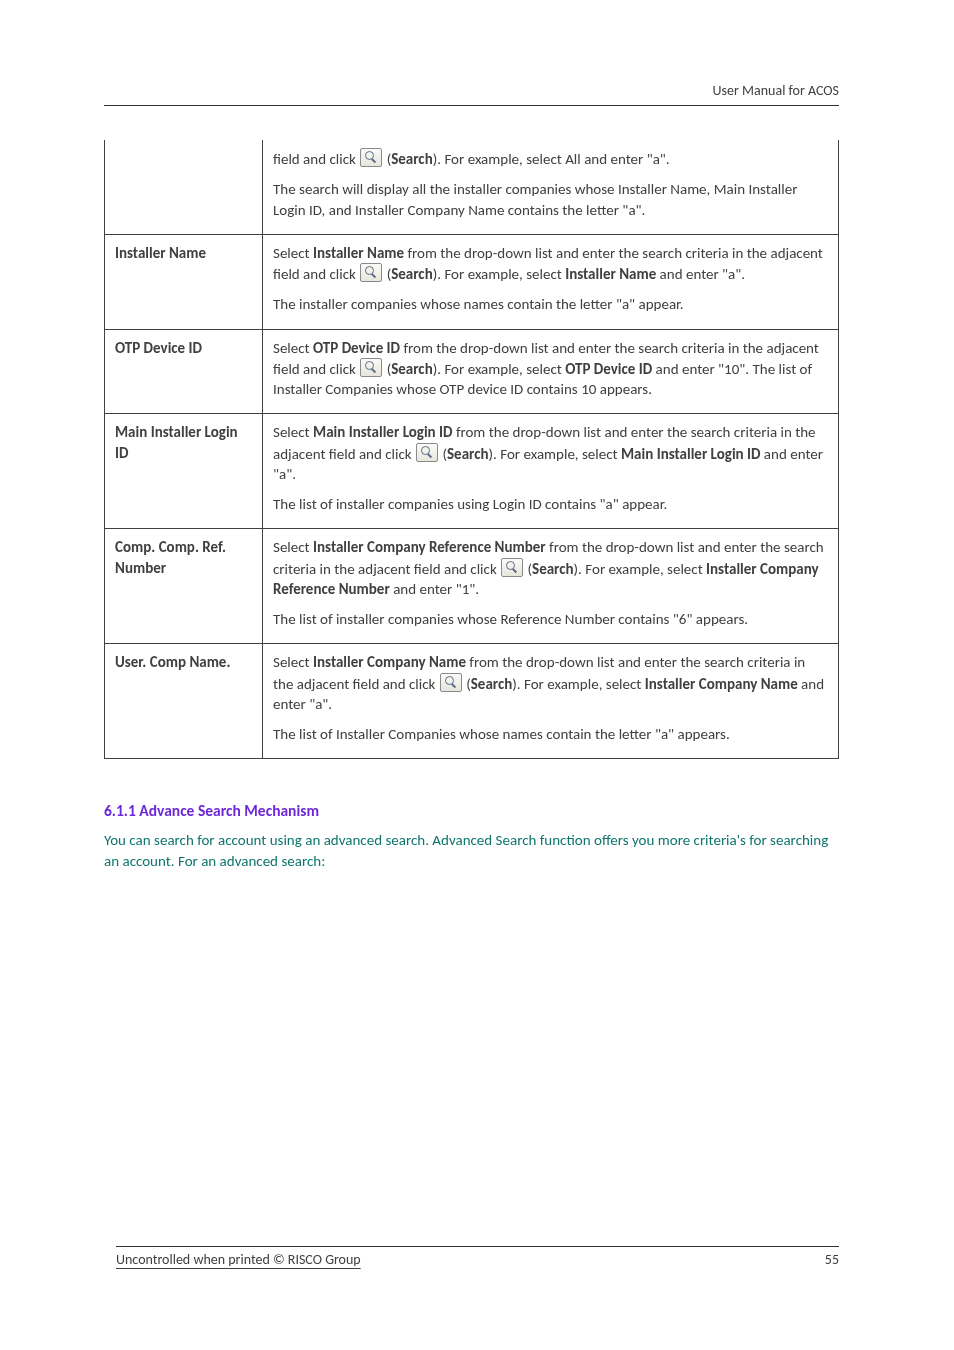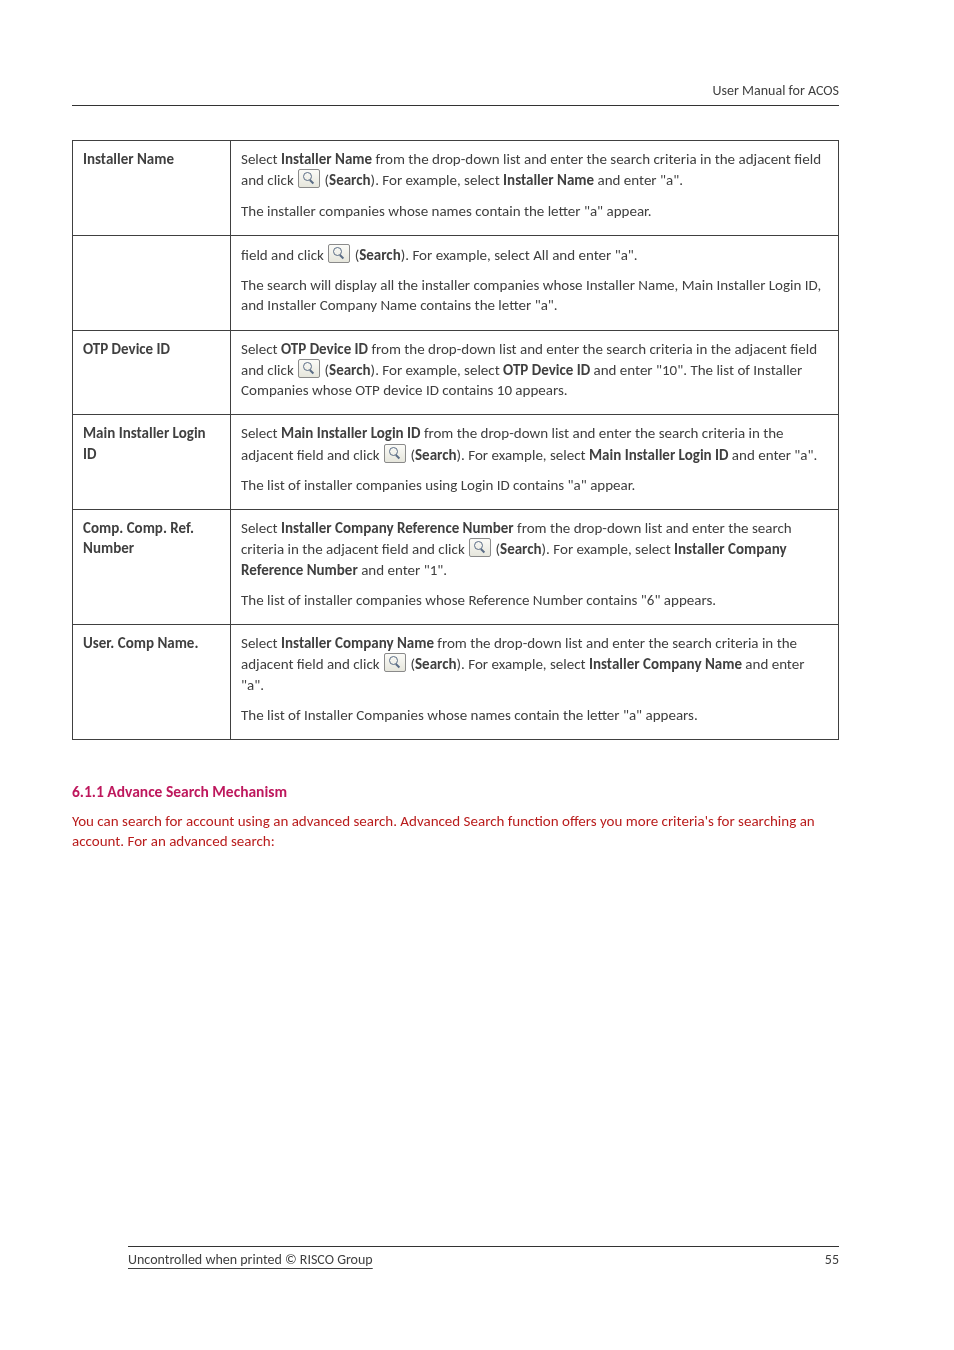--- a/index.html
+++ b/index.html
@@ -8,21 +8,21 @@
     padding: 0;
     width: 954px;
     height: 1350px;
     background: #ffffff;
     font-family: "Segoe UI", "Myriad Pro", "Calibri", Arial, sans-serif;
     color: #404040;
     position: relative;
   }
   .page {
     box-sizing: border-box;
-    padding: 82px 115px 0 72px;
+    padding: 82px 115px 0 104px;
   }
   .running-header {
     text-align: right;
     font-size: 14px;
     color: #404040;
   }
   hr.top-rule, hr.bottom-rule {
     border: none;
     border-top: 1px solid #333;
     margin: 6px 0 0 0;
@@ -73,48 +73,48 @@
   .search-icon::after {
     content: "";
     position: absolute;
     left: 11px; top: 9px;
     width: 5px; height: 1.6px;
     background: #5b6d86;
     transform: rotate(45deg);
     transform-origin: left center;
   }
   h3.section-heading {
-    color: #be185d;
+    color: #6d28d9;
     font-size: 15.5px;
     font-weight: 700;
     margin: 42px 0 10px 0;
   }
   .body-text {
     font-size: 15px;
     line-height: 1.35;
-    color: #b91c1c;
+    color: #0f766e;
     margin: 0 0 8px 0;
   }
   ol.steps {
     margin: 6px 0 0 0;
     padding: 0 0 0 46px;
     font-size: 15px;
     color: #404040;
   }
   ol.steps li {
     padding-left: 6px;
     margin-bottom: 6px;
     line-height: 1.35;
   }
   ol.steps li .step-text {
     font-family: Arial, sans-serif;
   }
   .footer {
     position: absolute;
-    left: 128px;
+    left: 116px;
     right: 115px;
     bottom: 82px;
   }
   .footer-row {
     display: flex;
     justify-content: space-between;
     font-size: 14px;
     color: #404040;
     margin-top: 4px;
   }
@@ -135,31 +135,31 @@
   <div class="running-header">User Manual for ACOS</div>
   <hr class="top-rule">
 
   <table class="doc-table">
     <colgroup>
         <col style="width:158px">
         <col>
       </colgroup>
     <tbody id="tbody">
         <tr>
-          <td class="col0">Installer Name</td>
-          <td>
-            <p>Select <span class="b">Installer Name</span> from the drop-down list and enter the search criteria in the adjacent field and click <span class="search-icon"></span> (<span class="b">Search</span>). For example, select <span class="b">Installer Name</span> and enter "a".</p>
-            <p>The installer companies whose names contain the letter "a" appear.</p>
-          </td>
-        </tr>
-        <tr>
           <td class="col0" style="border-top: none;"></td>
           <td style="border-top: none;">
             <p>field and click <span class="search-icon"></span> (<span class="b">Search</span>). For example, select All and enter "a".</p>
             <p>The search will display all the installer companies whose Installer Name, Main Installer Login ID, and Installer Company Name contains the letter "a".</p>
+          </td>
+        </tr>
+        <tr>
+          <td class="col0">Installer Name</td>
+          <td>
+            <p>Select <span class="b">Installer Name</span> from the drop-down list and enter the search criteria in the adjacent field and click <span class="search-icon"></span> (<span class="b">Search</span>). For example, select <span class="b">Installer Name</span> and enter "a".</p>
+            <p>The installer companies whose names contain the letter "a" appear.</p>
           </td>
         </tr>
         <tr>
           <td class="col0">OTP Device ID</td>
           <td>
             <p>Select <span class="b">OTP Device ID</span> from the drop-down list and enter the search criteria in the adjacent field and click <span class="search-icon"></span> (<span class="b">Search</span>). For example, select <span class="b">OTP Device ID</span> and enter "10". The list of Installer Companies whose OTP device ID contains 10 appears.</p>
           </td>
         </tr>
         <tr>
           <td class="col0">Main Installer Login ID</td>

